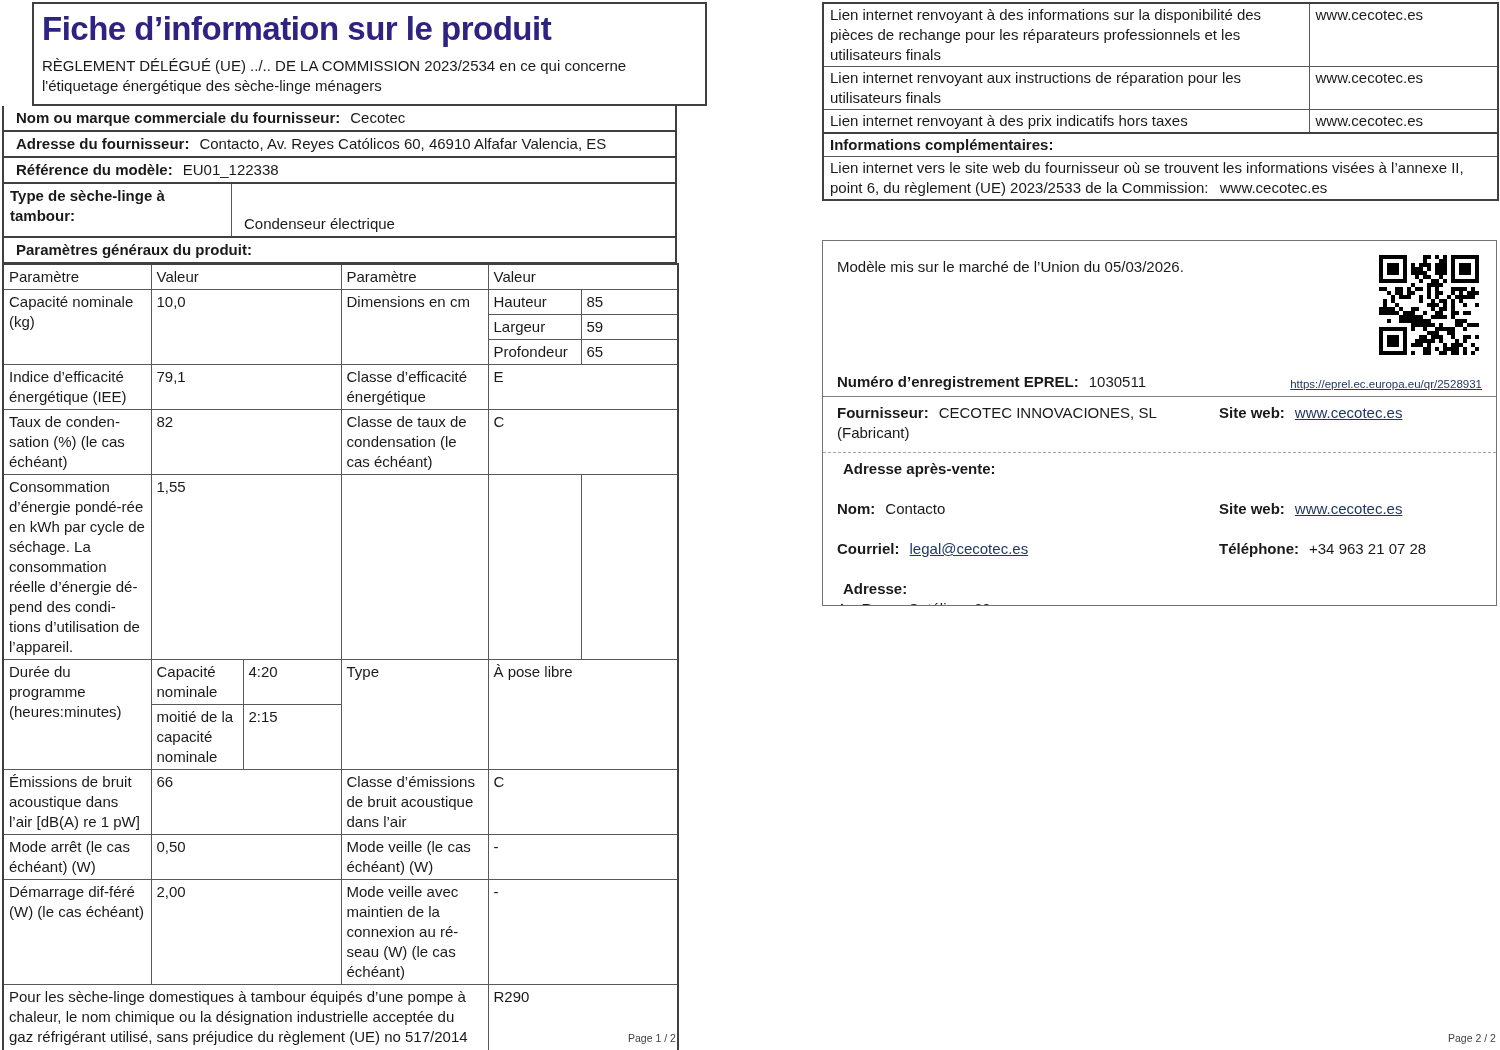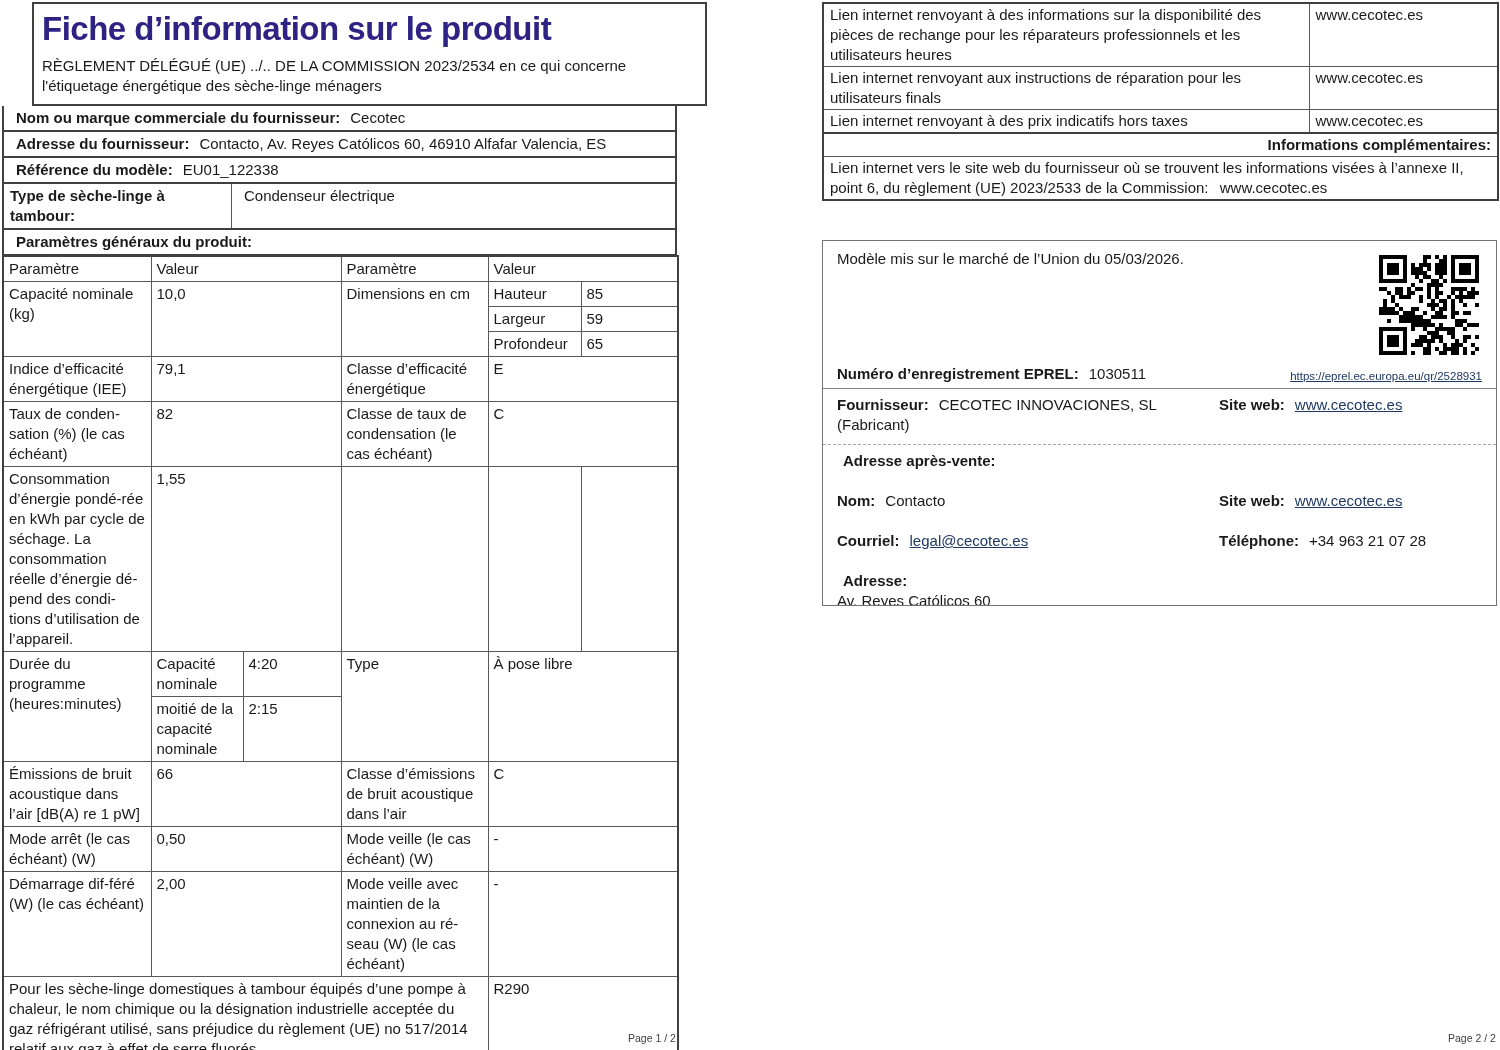--- a/index.html
+++ b/index.html
@@ -13,35 +13,35 @@
   
   .titlebox{border:2px solid #404040;padding:6px 8px 8px 8px;box-sizing:border-box;width:675px;margin-left:30px;}
   .titlebox h1{margin:0 0 8px 0;font-size:33px;line-height:38px;font-weight:bold;color:#2e2383;letter-spacing:-0.5px;}
   .titlebox .reg{margin:0;font-size:15px;line-height:20px;width:648px;}
 
   .inforow{border:2px solid #404040;border-top:none;box-sizing:border-box;width:675px;
            padding:2px 6px;line-height:20px;min-height:24px;}
   .inforow .b{font-weight:bold;margin-right:10px;}
   .typerow{padding:0;display:flex;}
   .typerow .tlab{width:228px;border-right:1px solid #595959;padding:2px 6px;box-sizing:border-box;font-weight:bold;}
-  .typerow .tval{padding:2px 6px 2px 12px;}
+  .typerow .tval{padding:2px 6px 2px 12px;margin-top:28px;}
 
   
   table{border-collapse:collapse;table-layout:fixed;width:675px;}
   td{border:1px solid #595959;vertical-align:top;padding:2px 5px;line-height:20px;
      font-size:15px;word-wrap:break-word;}
   table.outer2{border:2px solid #404040;}
 
   .params{margin-top:-1px;}
   .rtable td{padding:1px 6px;}
-  .rtable .hdr td{font-weight:bold;border-top:2px solid #404040;text-align:right;}
+  .rtable .hdr td{font-weight:bold;border-top:2px solid #404040;}
 
   
   .infobox{position:absolute;top:238px;left:0;width:675px;height:366px;box-sizing:border-box;
-           border:1px solid #737373;padding:8px 14px;overflow:hidden;}
+           border:1px solid #737373;padding:16px 14px;overflow:hidden;}
   .qr{position:absolute;top:14px;right:17px;width:100px;height:100px;}
   .eprelrow{display:flex;justify-content:space-between;align-items:flex-end;margin-top:96px;}
   .lnk{color:#1f3864;text-decoration:underline;cursor:pointer;}
   .small-lnk{font-size:11.5px;}
   .sep{border-top:1px solid #808080;margin:6px -14px 0 -14px;}
   .dsep{border-top:1px dashed #a6a6a6;margin:5px -14px 0 -14px;}
   .cols{display:grid;grid-template-columns:1fr 263px;}
   .b{font-weight:bold;margin-left:6px;}
   .lab{font-weight:bold;margin-right:10px;}
   .rowpad{padding:6px 0 4px 0;line-height:20px;}
@@ -168,21 +168,21 @@
 
 <div class="page" id="page2">
 
   <table class="rtable outer2">
     <colgroup>
         <col style="width:486px">
         <col style="width:189px">
       </colgroup>
     <tbody>
         <tr>
-      <td>Lien internet renvoyant à des informations sur la disponibilité des pièces de rechange pour les réparateurs professionnels et les utilisateurs heures</td>
+      <td>Lien internet renvoyant à des informations sur la disponibilité des pièces de rechange pour les réparateurs professionnels et les utilisateurs finals</td>
       <td>www.cecotec.es</td>
     </tr>
     <tr>
       <td>Lien internet renvoyant aux instructions de réparation pour les utilisateurs finals</td>
       <td>www.cecotec.es</td>
     </tr>
     <tr>
       <td>Lien internet renvoyant à des prix indicatifs hors taxes</td>
       <td>www.cecotec.es</td>
     </tr>

